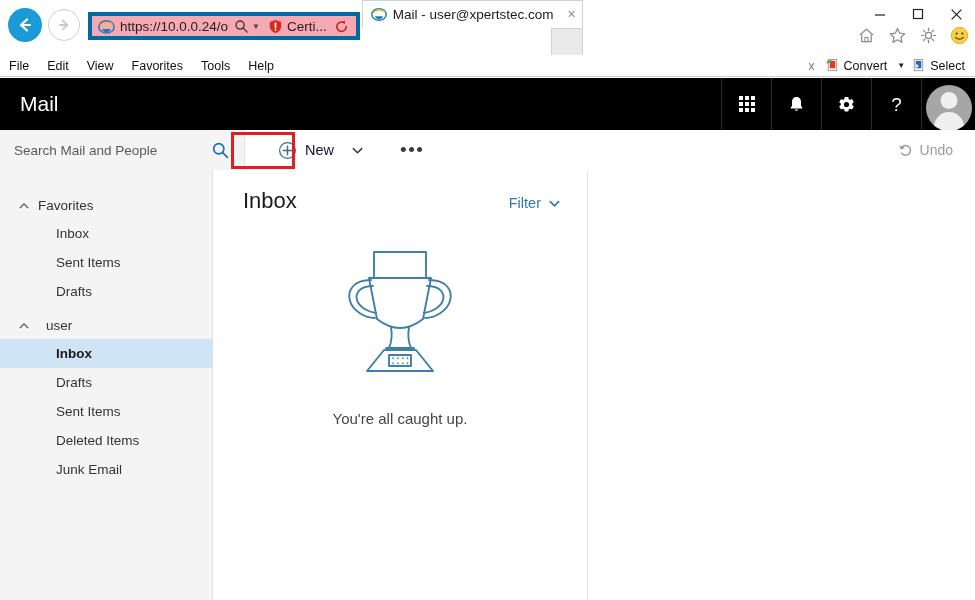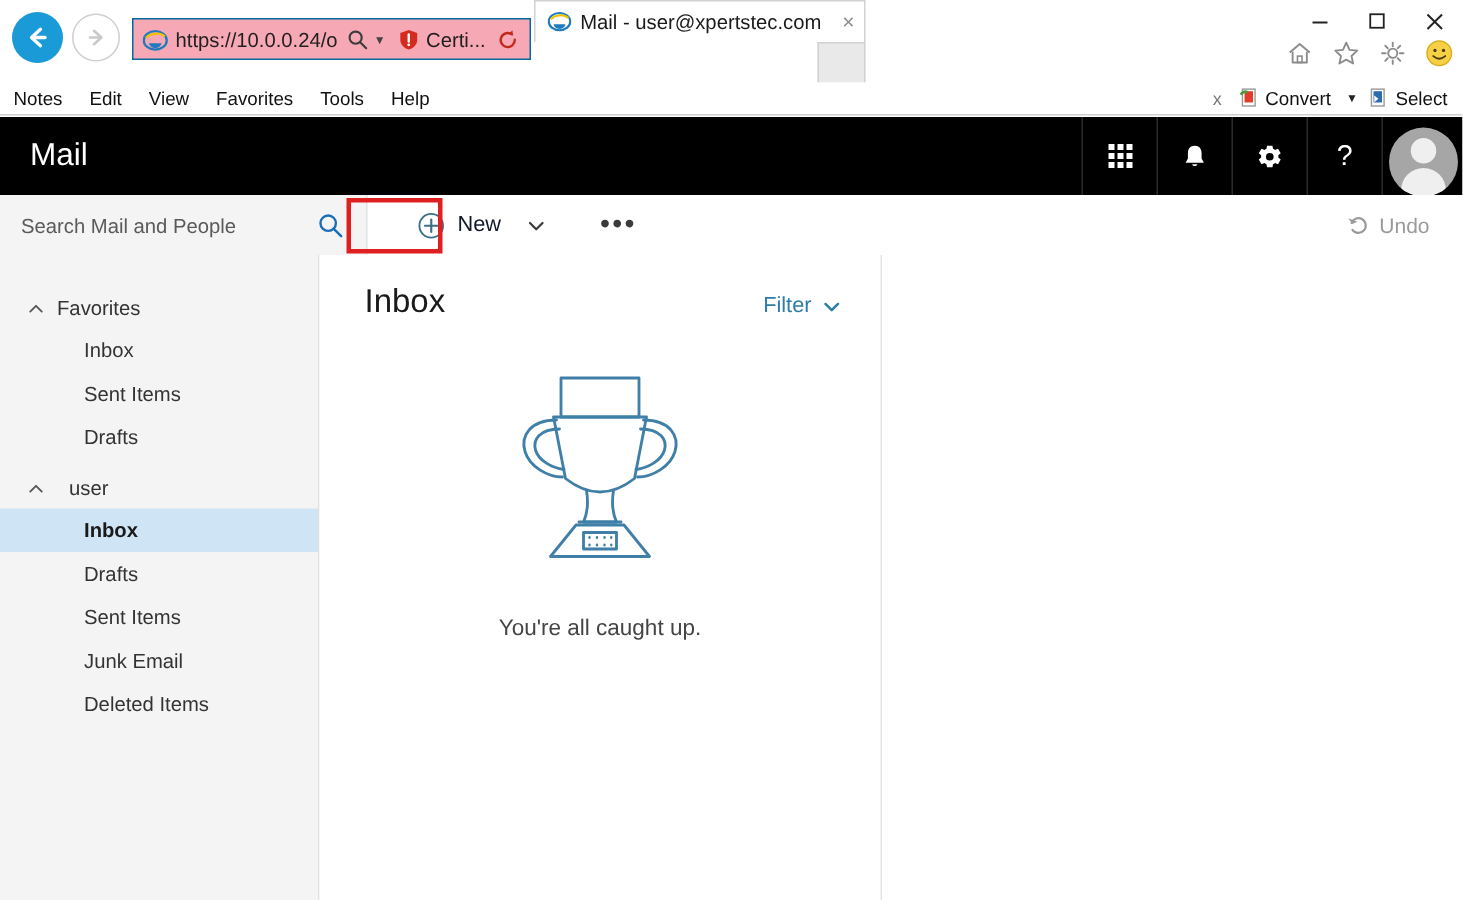--- a/index.html
+++ b/index.html
@@ -32,21 +32,21 @@
     display: flex; align-items: center; justify-content: center;
     flex: none; cursor: default;
   }
 
   
   .addr-wrap {
     margin: 12px 0 0 8px;
     height: 28px;
     display: flex; align-items: stretch;
     background: #f7a8b5;
-    border: 1px solid #0369a1;
+    border: 4px solid #0369a1;
     flex: none;
   }
   .addr-left {
     display: flex; align-items: center; padding: 0 4px 0 6px; gap: 5px;
   }
   .addr-url {
     font-size: 13.5px; color: #1f1f1f; white-space: nowrap;
     max-width: 128px; overflow: hidden;
   }
   .addr-search-ico { margin-left: 2px; display: flex; align-items: center; }
@@ -354,21 +354,21 @@
           <circle cx="10" cy="10" r="8.6" fill="#f7d046" stroke="#d8ae1c" stroke-width="1"></circle>
           <circle cx="7" cy="8" r="1.15" fill="#4a3b08"></circle>
           <circle cx="13" cy="8" r="1.15" fill="#4a3b08"></circle>
           <path d="M5.8 12 Q10 15.6 14.2 12" fill="none" stroke="#4a3b08" stroke-width="1.3" stroke-linecap="round"></path>
         </svg>
       </span>
     </div>
   </div>
 
   <div class="menubar">
-    <span class="menu-item">Notes</span>
+    <span class="menu-item">File</span>
     <span class="menu-item">Edit</span>
     <span class="menu-item">View</span>
     <span class="menu-item">Favorites</span>
     <span class="menu-item">Tools</span>
     <span class="menu-item">Help</span>
     <span class="menu-spacer"></span>
     <span class="adobe-x">x</span>
     <span class="adobe-grp">
       <span style="display:flex;">
         <svg width="15" height="15" viewBox="0 0 16 16" aria-hidden="true">
@@ -510,22 +510,22 @@
         <span style="display:flex;">
           <svg width="12" height="12" viewBox="0 0 14 14" aria-hidden="true">
             <path d="M2.5 9 L7 4.5 L11.5 9" fill="none" stroke="#555" stroke-width="1.4" stroke-linecap="round" stroke-linejoin="round"></path>
           </svg>
         </span>
         <span class="fg-label">user</span>
       </div>
       <div class="folder-item selected">Inbox</div>
       <div class="folder-item">Drafts</div>
       <div class="folder-item">Sent Items</div>
+      <div class="folder-item">Deleted Items</div>
       <div class="folder-item">Junk Email</div>
-      <div class="folder-item">Deleted Items</div>
     </div>
 
     <div class="list-pane">
       <div class="list-head">
         <span class="list-title">Inbox</span>
         <span class="filter-btn">
           <span class="filter-label">Filter</span>
           <span style="display:flex;">
             <svg width="13" height="13" viewBox="0 0 14 14" aria-hidden="true">
               <path d="M2.5 5 L7 9.5 L11.5 5" fill="none" stroke="#2d7da8" stroke-width="1.8" stroke-linecap="round" stroke-linejoin="round"></path>

